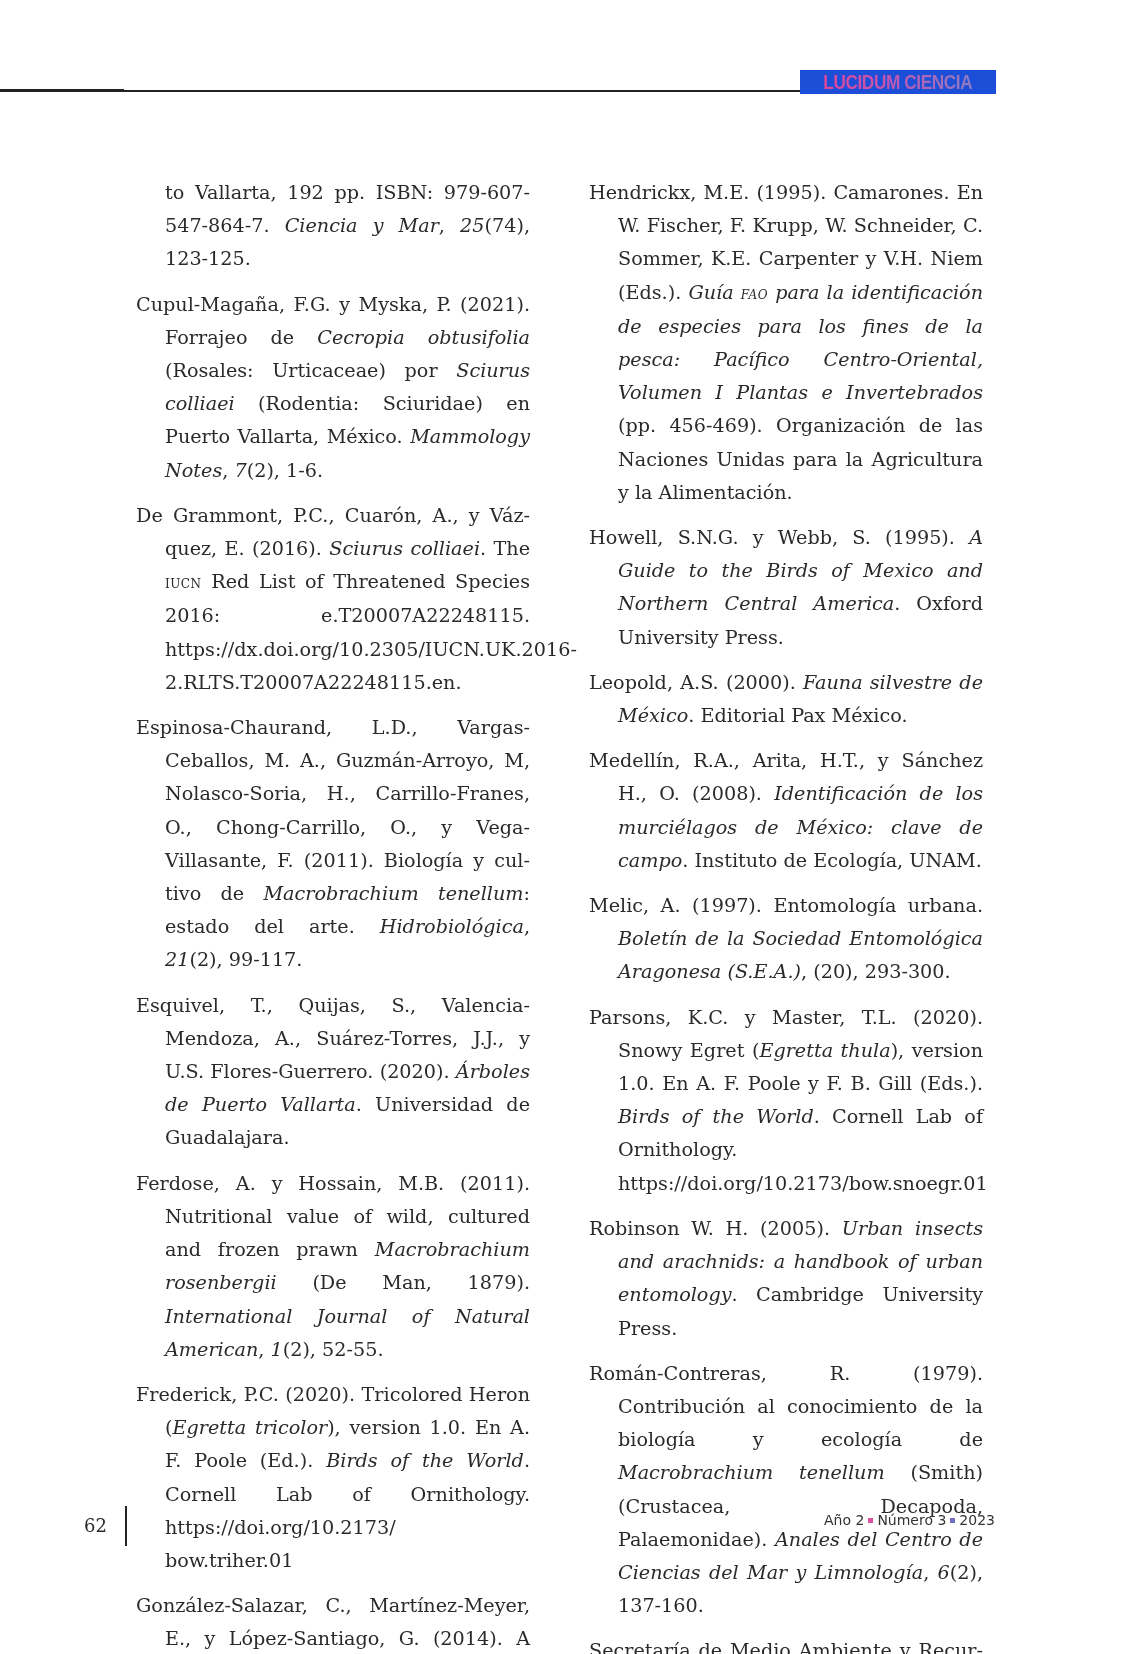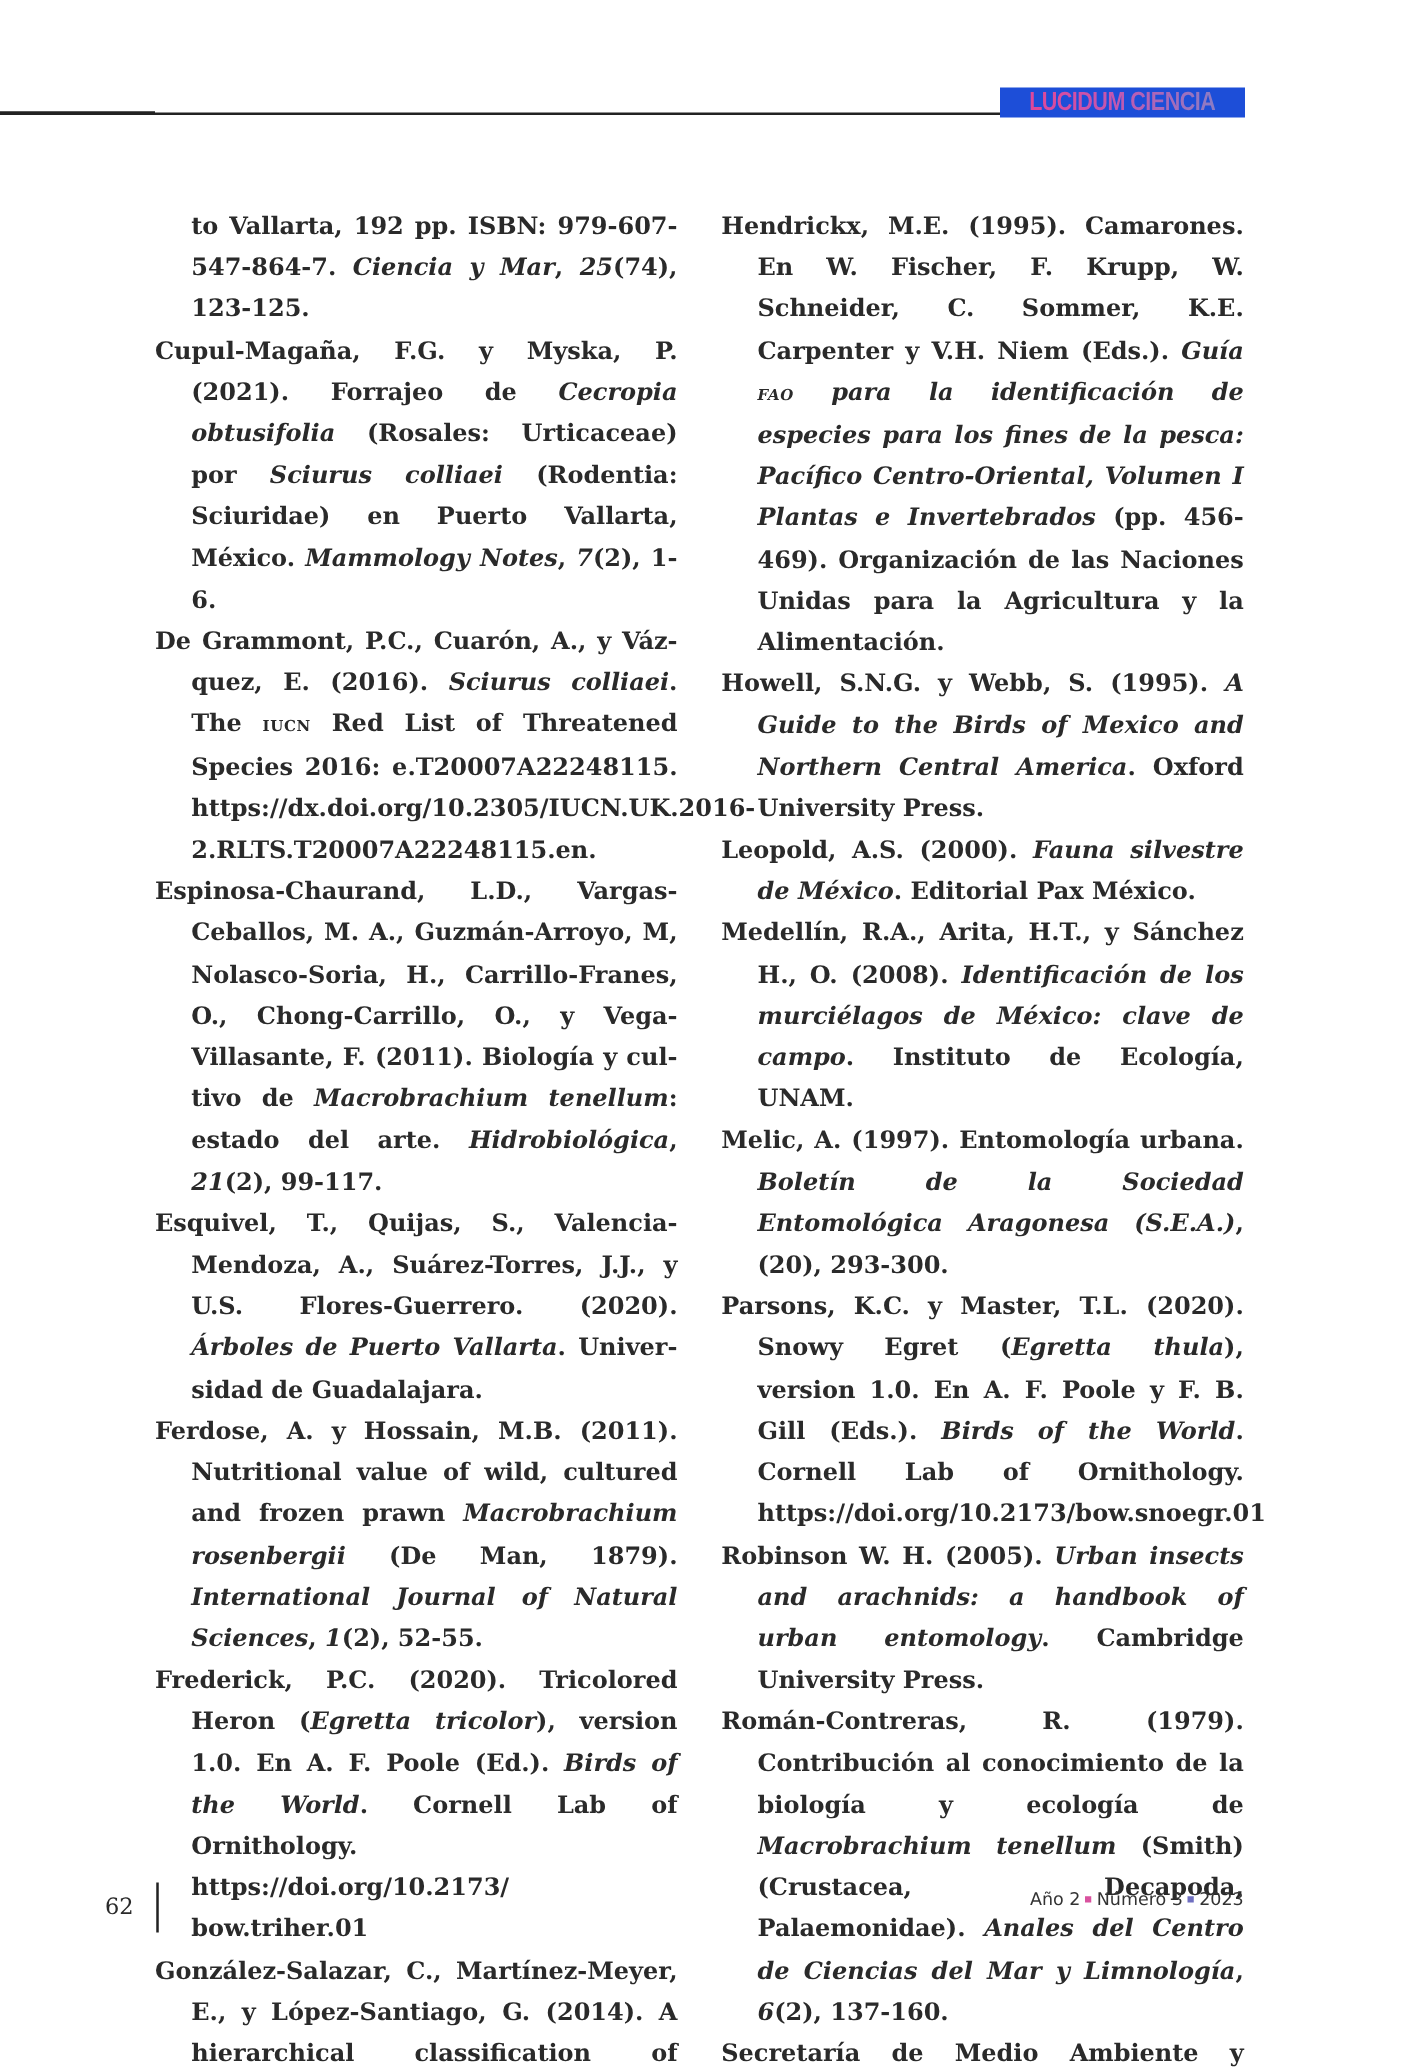--- a/index.html
+++ b/index.html
@@ -10,21 +10,21 @@
   .masthead { position:absolute; left:800px; top:70px; width:196px; height:24px; background:#1d4ed8;
               display:flex; align-items:center; justify-content:center; }
   .masthead-text { font-family:"Liberation Sans", sans-serif; font-weight:bold; font-size:21px;
                    letter-spacing:-0.5px; transform:scaleX(0.82); transform-origin:center;
                    white-space:nowrap;
                    background:linear-gradient(90deg,#e0479a 0%,#c257b0 45%,#8c7cc4 100%);
                    -webkit-background-clip:text; background-clip:text; color:transparent; }
   .col { position:absolute; top:164px; width:418px; font-size:19.2px; line-height:33.2px; }
   .col.left { left:124px; }
   .col.right { left:577px; }
-  .ref { text-align:justify; padding-left:29px; text-indent:-29px; margin:0; hyphens:manual;font-weight:bold; }
+  .ref { text-align:justify; padding-left:29px; text-indent:-29px; margin:12px; hyphens:manual; }
   .ref.cont { text-indent:0; }
   .ref i { font-style:italic; }
   .sc { font-variant:small-caps; font-size:0.92em; letter-spacing:0.5px; }
   .footer-page { position:absolute; left:84px; top:1515px; font-size:18px; color:#2a2a2a; }
   .footer-bar { position:absolute; left:125px; top:1506px; width:2px; height:40px; background:#222; }
   .footer-right { position:absolute; right:128px; top:1510px; text-align:right;
                   font-family:"DejaVu Sans", "Liberation Sans", sans-serif; font-size:14px;
                   line-height:21px; color:#333; }
   .bullet { display:inline-block; width:5px; height:5px; margin:0 4px 2px 4px; vertical-align:middle; }
 </style>
@@ -36,21 +36,21 @@
 <div class="masthead">
   <span class="masthead-text">LUCIDUM CIENCIA</span>
 </div>
 
 <div class="col left" id="col-left">
     <p class="ref cont"><span>to Vallarta, 192 pp. ISBN: 979-607-547-864-7. </span><i>Ciencia y Mar</i><span>, </span><i>25</i><span>(74), 123-125.</span></p>
     <p class="ref"><span>Cupul-Magaña, F.G. y Myska, P. (2021). Fo­rrajeo de </span><i>Cecropia obtusifolia</i><span> (Rosales: Urticaceae) por </span><i>Sciurus colliaei</i><span> (Roden­tia: Sciuridae) en Puerto Vallarta, México. </span><i>Mammology Notes</i><span>, </span><i>7</i><span>(2), 1-6.</span></p>
     <p class="ref"><span>De Grammont, P.C., Cuarón, A., y Váz­quez, E. (2016). </span><i>Sciurus colliaei</i><span>. The </span><span class="sc">iucn</span><span> Red List of Threatened Species 2016: e.T20007A22248115. https://dx.doi.org/10.2305/IUCN.UK.2016-2.RLTS.T20007A22248115.en.</span></p>
     <p class="ref"><span>Espinosa-Chaurand, L.D., Vargas-Ceballos, M. A., Guzmán-Arroyo, M, Nolasco-Soria, H., Carrillo-Franes, O., Chong-Carrillo, O., y Vega-Villasante, F. (2011). Biología y cul­tivo de </span><i>Macrobrachium tenellum</i><span>: estado del arte. </span><i>Hidrobiológica</i><span>, </span><i>21</i><span>(2), 99-117.</span></p>
     <p class="ref"><span>Esquivel, T., Quijas, S., Valencia-Mendoza, A., Suárez-Torres, J.J., y U.S. Flores-Guerrero. (2020). </span><i>Árboles de Puerto Vallarta</i><span>. Univer­sidad de Guadalajara.</span></p>
-    <p class="ref"><span>Ferdose, A. y Hossain, M.B. (2011). Nutri­tional value of wild, cultured and frozen prawn </span><i>Macrobrachium rosenbergii</i><span> (De Man, 1879). </span><i>International Journal of Natural Sciences</i><span>, </span><i>1</i><span>(2), 52-55.</span></p>
+    <p class="ref"><span>Ferdose, A. y Hossain, M.B. (2011). Nutri­tional value of wild, cultured and frozen prawn </span><i>Macrobrachium rosenbergii</i><span> (De Man, 1879). </span><i>International Journal of Natural American</i><span>, </span><i>1</i><span>(2), 52-55.</span></p>
     <p class="ref"><span>Frederick, P.C. (2020). Tricolored Heron (</span><i>Egretta tricolor</i><span>), version 1.0. En A. F. Poo­le (Ed.). </span><i>Birds of the World</i><span>. Cornell Lab of Ornithology. https://doi.org/10.2173/ bow.triher.01</span></p>
     <p class="ref"><span>González-Salazar, C., Martínez-Meyer, E., y López-Santiago, G. (2014). A hierarchical classification of trophic guilds for Nor­th American birds and mammals. </span><i>Revista Mexicana de Biodiversidad</i><span>, (85), 931-941.</span></p>
   </div>
 <div class="col right" id="col-right">
     <p class="ref"><span>Hendrickx, M.E. (1995). Camarones. En W. Fischer, F. Krupp, W. Schneider, C. Som­mer, K.E. Carpenter y V.H. Niem (Eds.). </span><i>Guía </i><i class="sc">fao</i><i> para la identificación de especies para los fines de la pesca: Pacífico Cen­tro-Oriental, Volumen I Plantas e Inverte­brados</i><span> (pp. 456-469). Organización de las Naciones Unidas para la Agricultura y la Alimentación.</span></p>
     <p class="ref"><span>Howell, S.N.G. y Webb, S. (1995). </span><i>A Guide to the Birds of Mexico and Northern Central America</i><span>. Oxford University Press.</span></p>
     <p class="ref"><span>Leopold, A.S. (2000). </span><i>Fauna silvestre de Méxi­co</i><span>. Editorial Pax México.</span></p>
     <p class="ref"><span>Medellín, R.A., Arita, H.T., y Sánchez H., O. (2008). </span><i>Identificación de los murciélagos de México: clave de campo</i><span>. Instituto de Ecolo­gía, UNAM.</span></p>
     <p class="ref"><span>Melic, A. (1997). Entomología urbana. </span><i>Bole­tín de la Sociedad Entomológica Aragonesa (S.E.A.)</i><span>, (20), 293-300.</span></p>
     <p class="ref"><span>Parsons, K.C. y Master, T.L. (2020). Snowy Egret (</span><i>Egretta thula</i><span>), version 1.0. En A. F. Poole y F. B. Gill (Eds.). </span><i>Birds of the World</i><span>. Cornell Lab of Ornithology. https://doi.org/10.2173/bow.snoegr.01</span></p>

